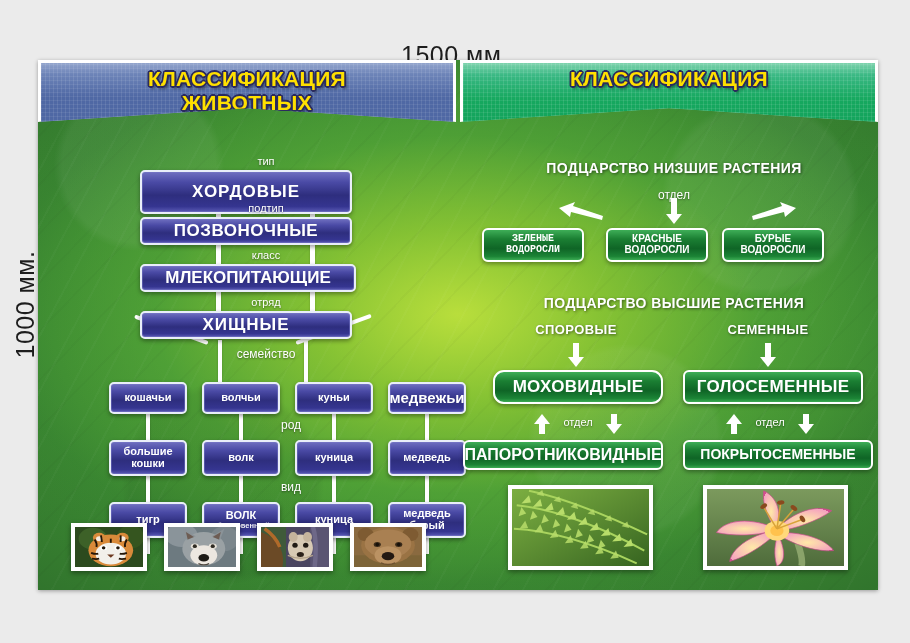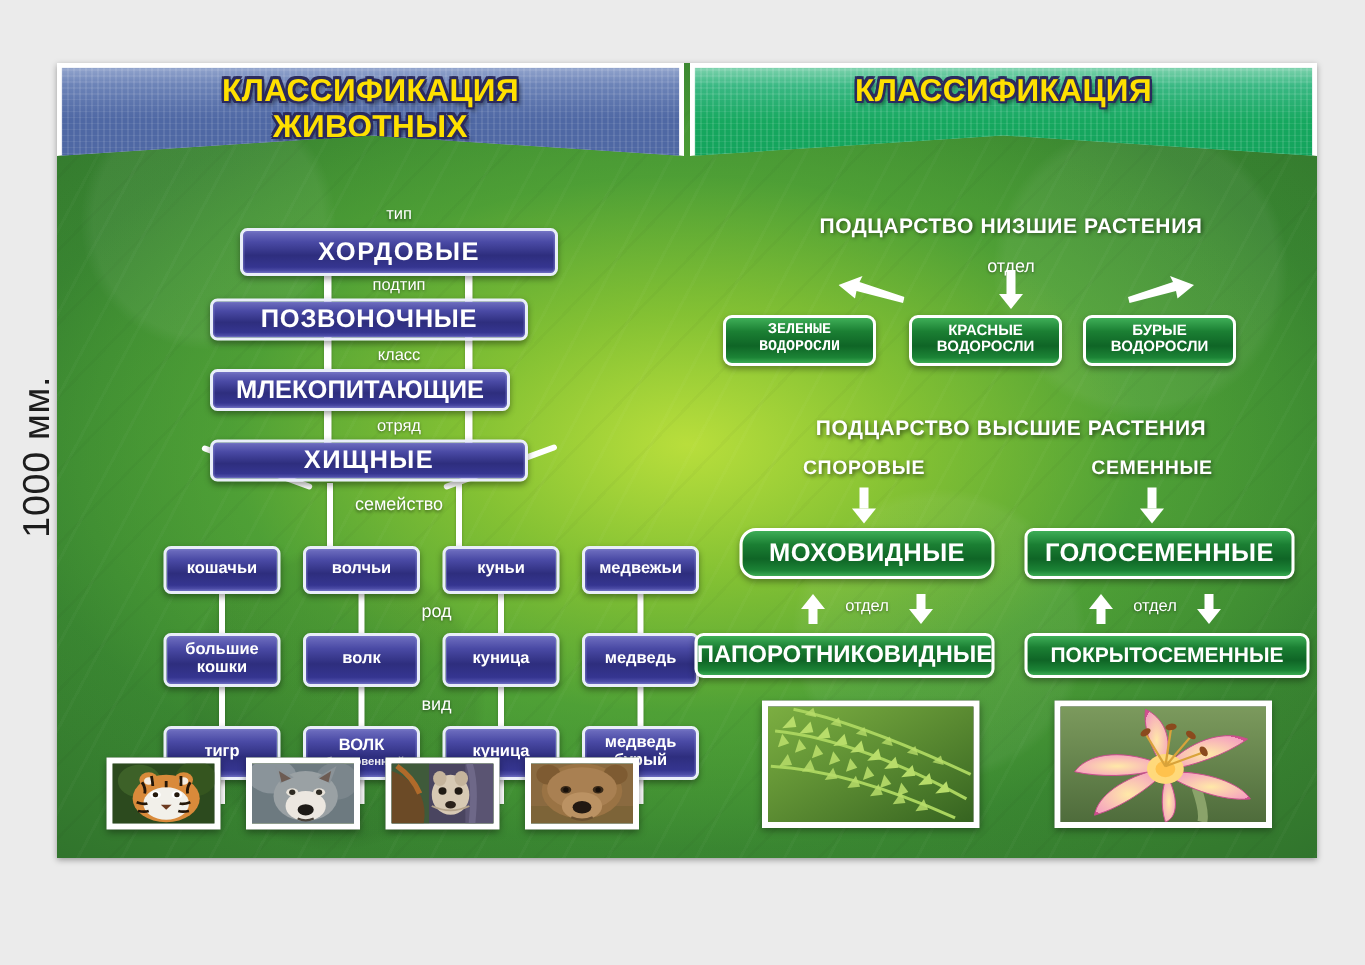--- a/index.html
+++ b/index.html
@@ -18,21 +18,21 @@
     margin-top:29px;
   }
   .dim-left{
     position:absolute;left:-80px;top:290px;width:210px;
     text-align:center;font-size:25px;color:#1d1d1d;
     transform:rotate(-90deg);transform-origin:center center;
     letter-spacing:.5px;
   }
   
   .poster{
-    position:absolute;left:38px;top:42px;width:840px;height:530px;
+    position:absolute;left:38px;top:60px;width:840px;height:530px;
     overflow:hidden;
     background:
       radial-gradient(ellipse 80% 75% at 50% 48%, rgba(190,225,60,0.95) 0%, rgba(150,205,50,0.75) 22%, rgba(90,175,55,0.45) 45%, rgba(40,125,45,0.12) 68%, rgba(20,85,35,0) 85%),
       radial-gradient(ellipse 120% 110% at 50% 50%, #57a93a 0%, #3f8c33 40%, #2b6b2a 70%, #1f5424 100%);
     box-shadow:0 1px 4px rgba(0,0,0,.35);
   }
   .poster .leafpattern{
     position:absolute;inset:0;
     background:
       radial-gradient(circle at 12% 20%, rgba(255,255,255,.055) 0 9%, transparent 10%),
@@ -159,42 +159,42 @@
     <div class="banner-inner banner-bg-green"></div>
     <div class="banner-title">
       <div>КЛАССИФИКАЦИЯ</div>
     </div>
   </div>
 
   <div class="conn" style="left:178px;top:115px;width:5px;height:150px;"></div>
   <div class="conn" style="left:272px;top:115px;width:5px;height:150px;"></div>
 
   <div class="rank" style="left:150px;top:95px;width:156px;">тип</div>
-  <div class="bluebox" style="left:102px;top:110px;width:212px;height:32px;font-size:17px;letter-spacing:1px;margin-left:20px;">ХОРДОВЫЕ</div>
+  <div class="bluebox" style="left:102px;top:110px;width:212px;height:44px;font-size:17px;letter-spacing:1px;">ХОРДОВЫЕ</div>
 
   <div class="rank" style="left:150px;top:142px;width:156px;">подтип</div>
   <div class="bluebox" style="left:102px;top:157px;width:212px;height:28px;font-size:17px;letter-spacing:.5px;">ПОЗВОНОЧНЫЕ</div>
 
   <div class="rank" style="left:150px;top:189px;width:156px;">класс</div>
-  <div class="bluebox" style="left:102px;top:204px;width:200px;height:28px;font-size:17px;letter-spacing:0px;">МЛЕКОПИТАЮЩИЕ</div>
+  <div class="bluebox" style="left:102px;top:204px;width:216px;height:28px;font-size:17px;letter-spacing:0px;">МЛЕКОПИТАЮЩИЕ</div>
 
   <div class="rank" style="left:150px;top:236px;width:156px;">отряд</div>
   <div class="bluebox" style="left:102px;top:251px;width:212px;height:28px;font-size:17px;letter-spacing:1px;">ХИЩНЫЕ</div>
 
   <div class="connd" style="left:170px;top:281px;width:78px;transform:rotate(200deg);"></div>
   <div class="conn" style="left:180px;top:280px;width:4px;height:42px;"></div>
   <div class="conn" style="left:266px;top:280px;width:4px;height:42px;"></div>
   <div class="connd" style="left:258px;top:281px;width:80px;transform:rotate(-20deg);"></div>
 
   <div class="rank" style="left:150px;top:287px;width:156px;font-size:12px;">семейство</div>
 
   <div class="bluebox" style="left:71px;top:322px;width:78px;height:32px;font-size:11px;">кошачьи</div>
   <div class="bluebox" style="left:164px;top:322px;width:78px;height:32px;font-size:11px;">волчьи</div>
   <div class="bluebox" style="left:257px;top:322px;width:78px;height:32px;font-size:11px;">куньи</div>
-  <div class="bluebox" style="left:350px;top:322px;width:78px;height:32px;font-size:11px;">медвежьи</div>
+  <div class="bluebox" style="left:350px;top:322px;width:78px;height:32px;font-size:15px;">медвежьи</div>
 
   <div class="conn" style="left:108px;top:354px;width:4px;height:26px;"></div>
   <div class="conn" style="left:201px;top:354px;width:4px;height:26px;"></div>
   <div class="conn" style="left:294px;top:354px;width:4px;height:26px;"></div>
   <div class="conn" style="left:387px;top:354px;width:4px;height:26px;"></div>
 
   <div class="rank" style="left:198px;top:358px;width:110px;font-size:12px;">род</div>
 
   <div class="bluebox" style="left:71px;top:380px;width:78px;height:36px;font-size:11px;">большие кошки</div>
   <div class="bluebox" style="left:164px;top:380px;width:78px;height:36px;font-size:11px;">волк</div>

